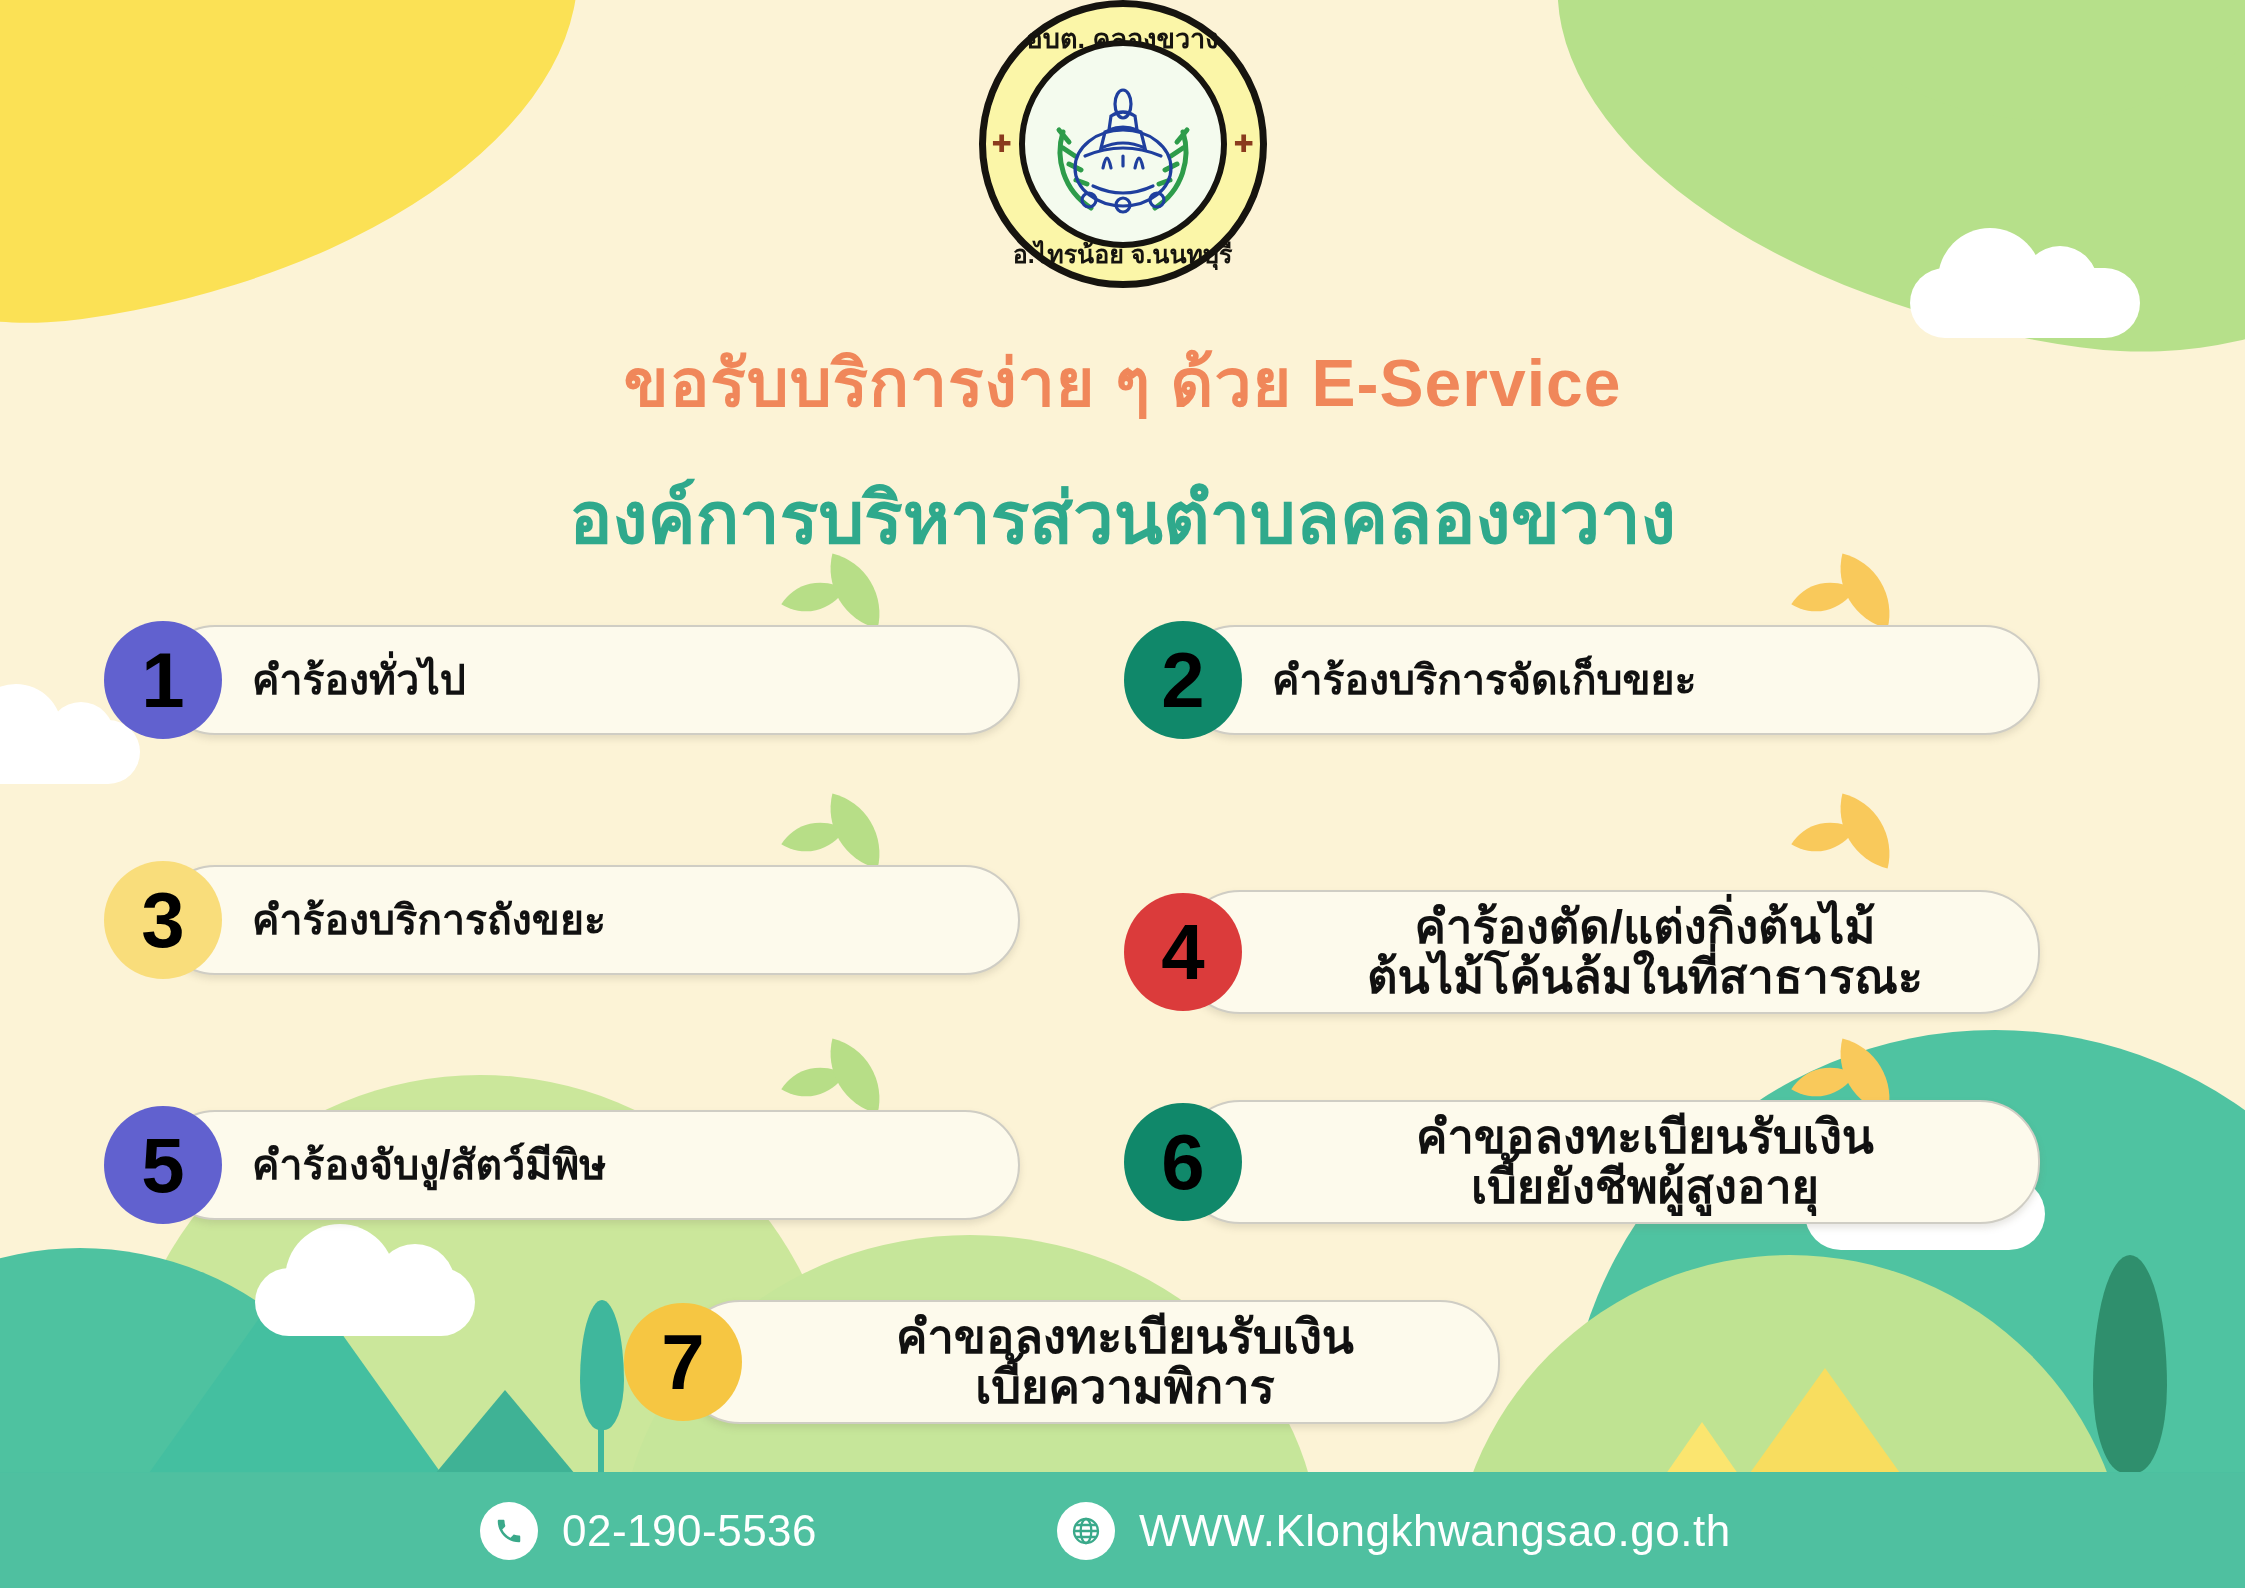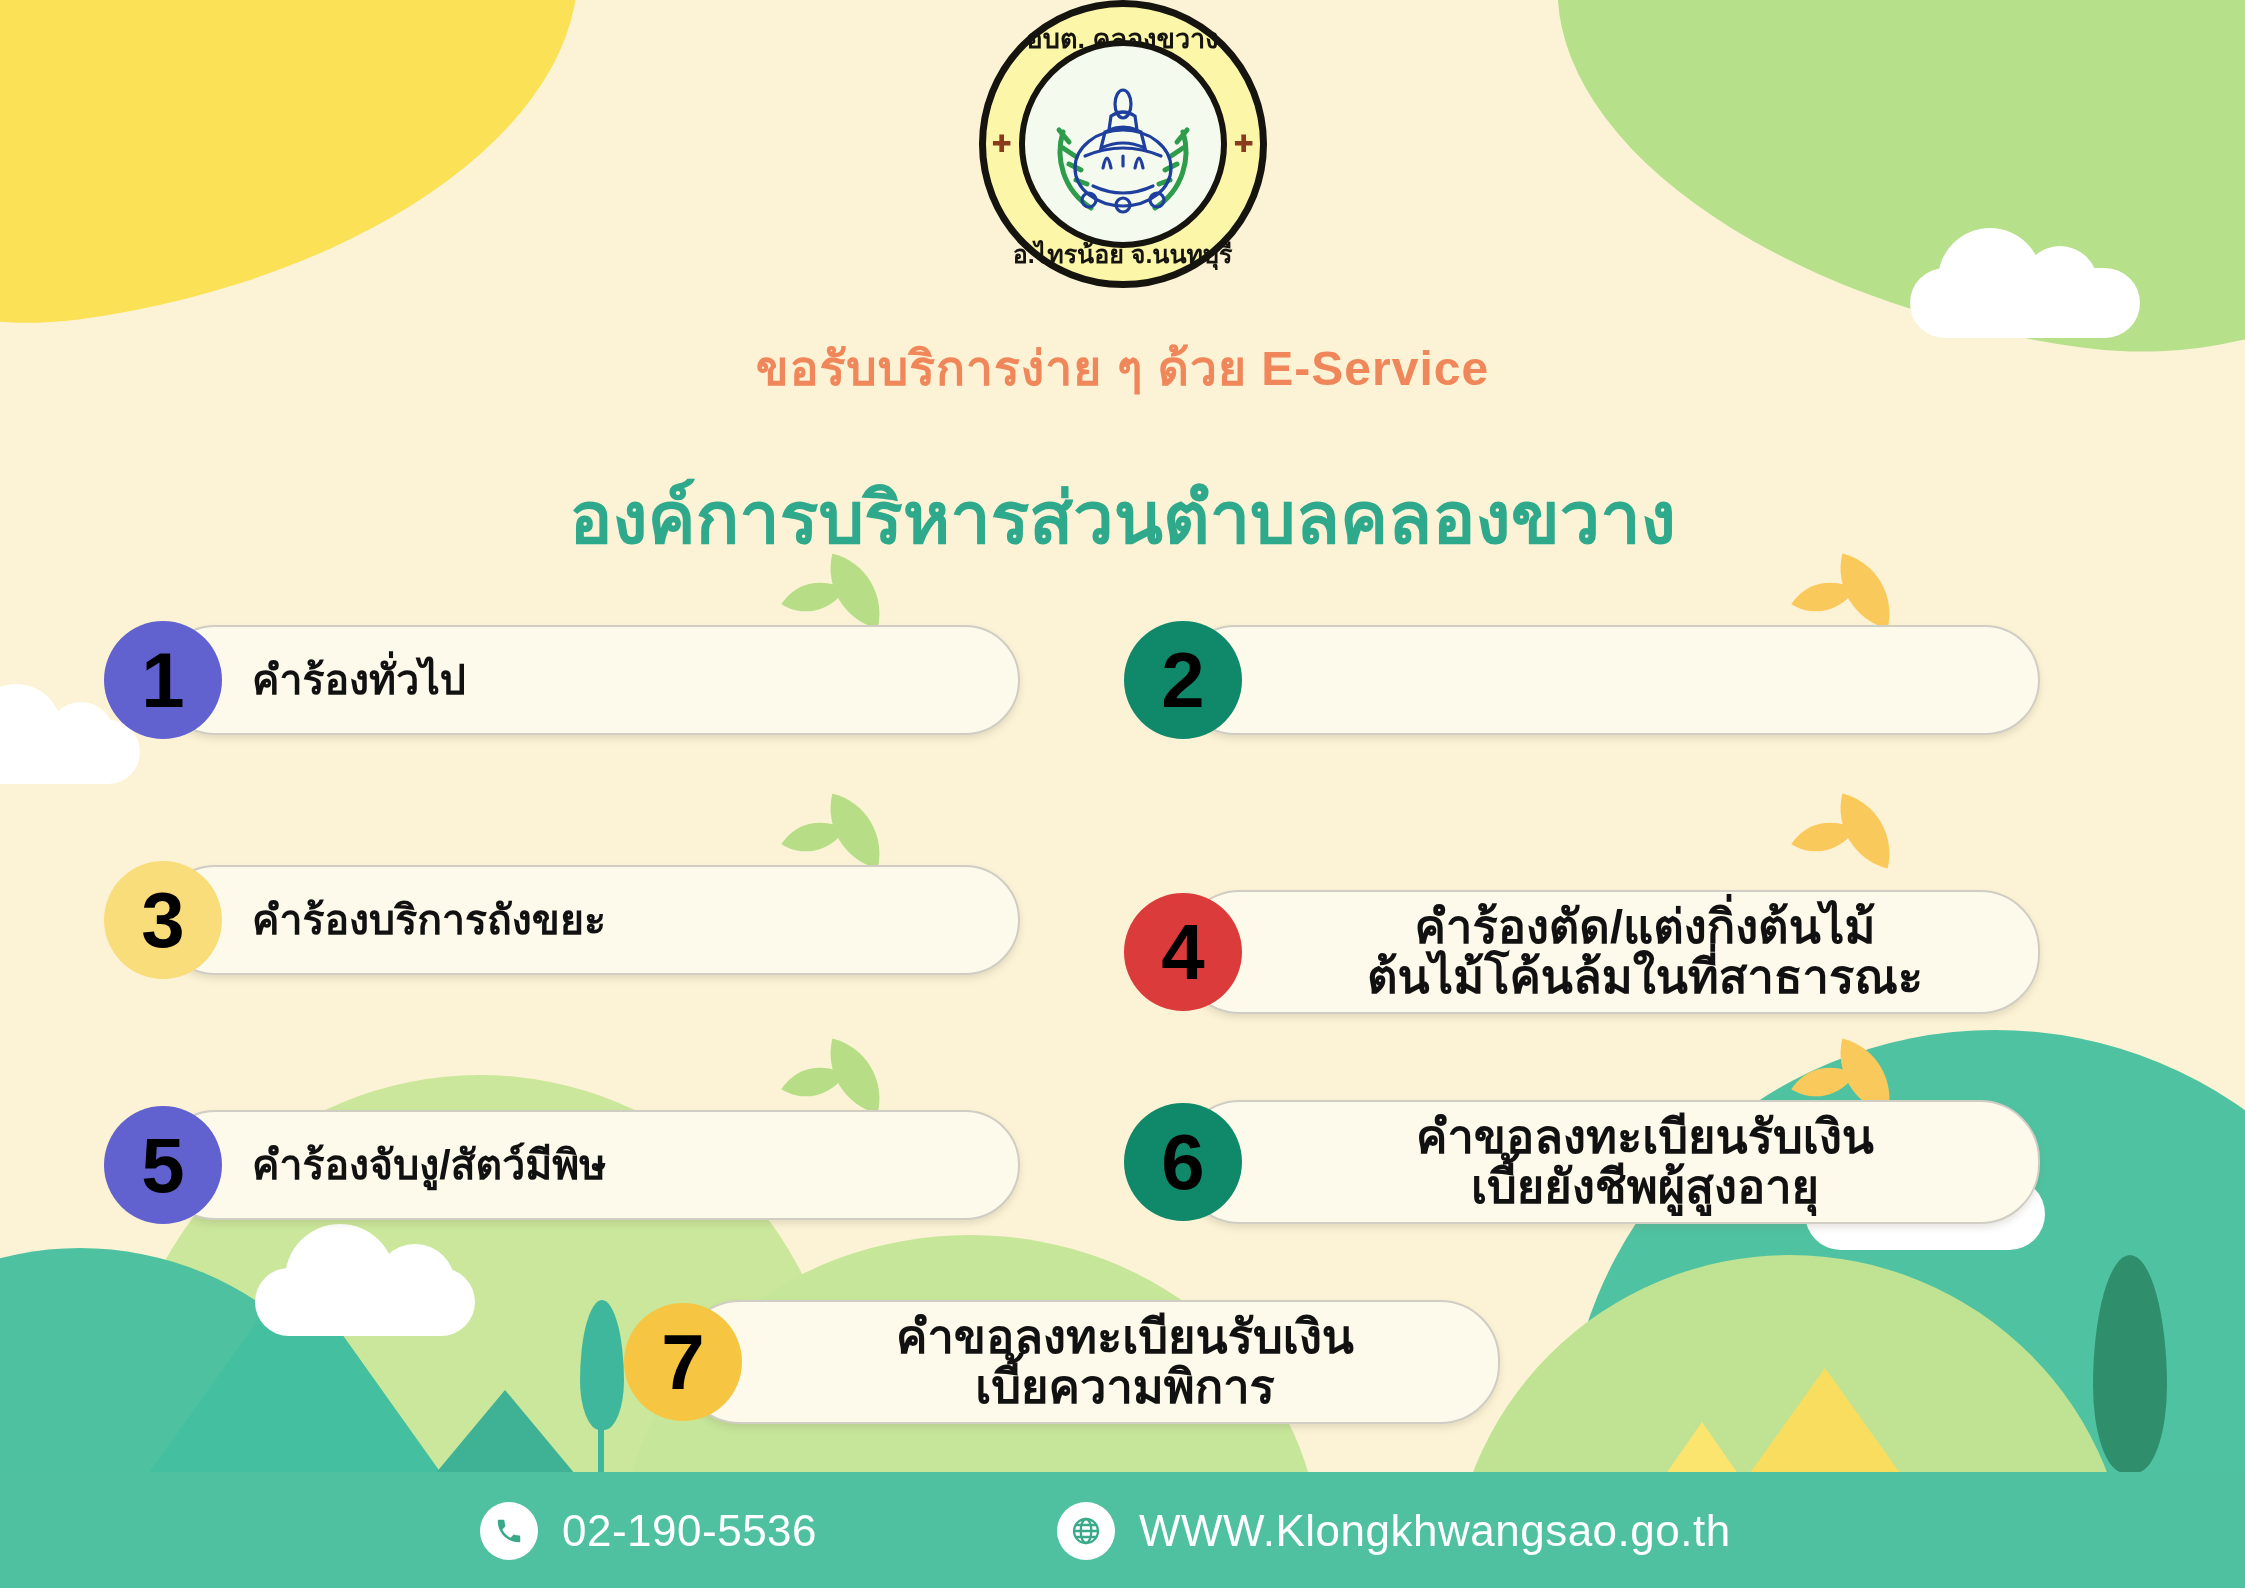--- a/index.html
+++ b/index.html
@@ -170,21 +170,21 @@
     position:absolute;top:50%;transform:translateY(-50%);
     width:22px;height:22px;color:#8a3b1e;font-size:24px;line-height:22px;
     text-align:center;
   }
   .seal-dot.l{left:12px;}
   .seal-dot.r{right:12px;}
 
   .title-main{
     position:absolute;left:0;width:100%;top:330px;
     text-align:center;color:#f0875a;
-    font-size:48px;font-weight:bold;letter-spacing:1px;
+    font-size:66px;font-weight:bold;letter-spacing:1px;
   }
   .title-sub{
     position:absolute;left:0;width:100%;top:460px;
     text-align:center;color:#2fa98c;
     font-size:72px;font-weight:bold;font-family:Liberation Mono, monospace;
   }
 
   
   .card{
     position:absolute;
@@ -325,20 +325,21 @@
   <div class="title-main">ขอรับบริการง่าย ๆ ด้วย E-Service</div>
   <div class="title-sub">องค์การบริหารส่วนตำบลคลองขวาง</div>
 
   <div class="card" style="left:160px;top:625px;width:860px;">
     <div class="badge" style="background:#6161cf;">1</div>
     <div class="card-text txt-left">คำร้องทั่วไป</div>
   </div>
 
   <div class="card" style="left:1180px;top:625px;width:860px;">
     <div class="badge" style="background:#10886a;">2</div>
+    <div class="card-text txt-left">คำร้องบริการจัดเก็บขยะ</div>
   </div>
 
   <div class="card" style="left:160px;top:865px;width:860px;">
     <div class="badge" style="background:#f9dd7b;">3</div>
     <div class="card-text txt-left">คำร้องบริการถังขยะ</div>
   </div>
 
   <div class="card tall" style="left:1180px;top:890px;width:860px;">
     <div class="badge" style="background:#db3b3b;">4</div>
     <div class="card-text two txt-center">คำร้องตัด/แต่งกิ่งต้นไม้

